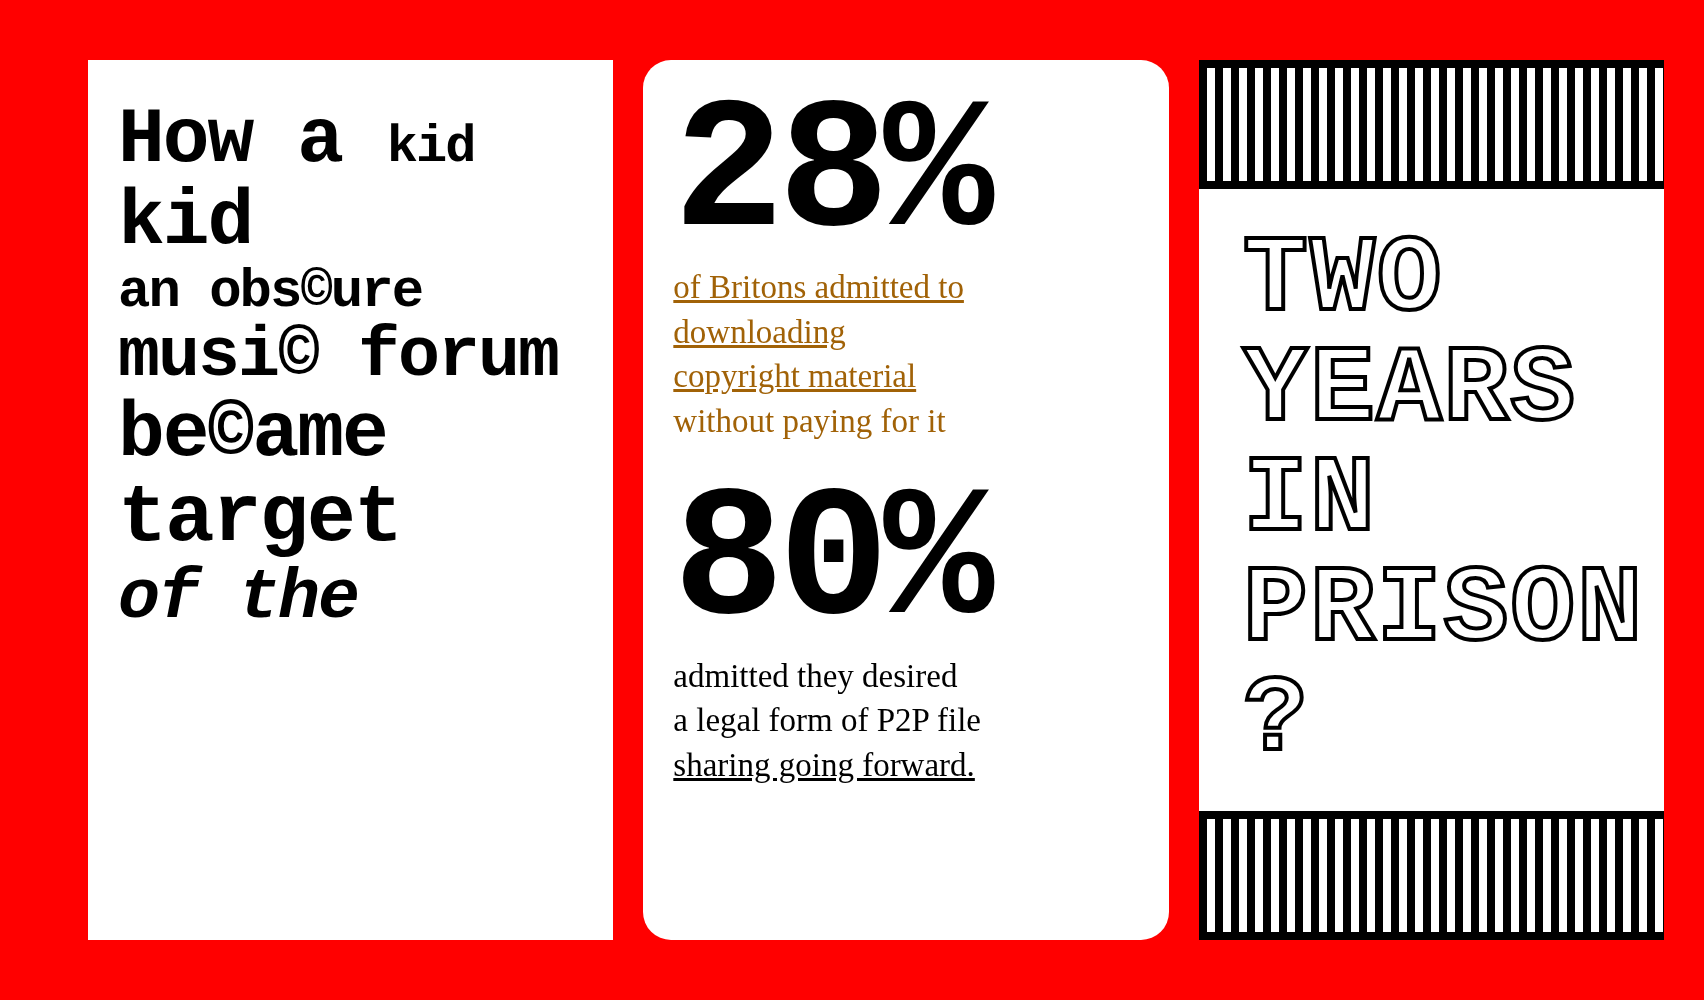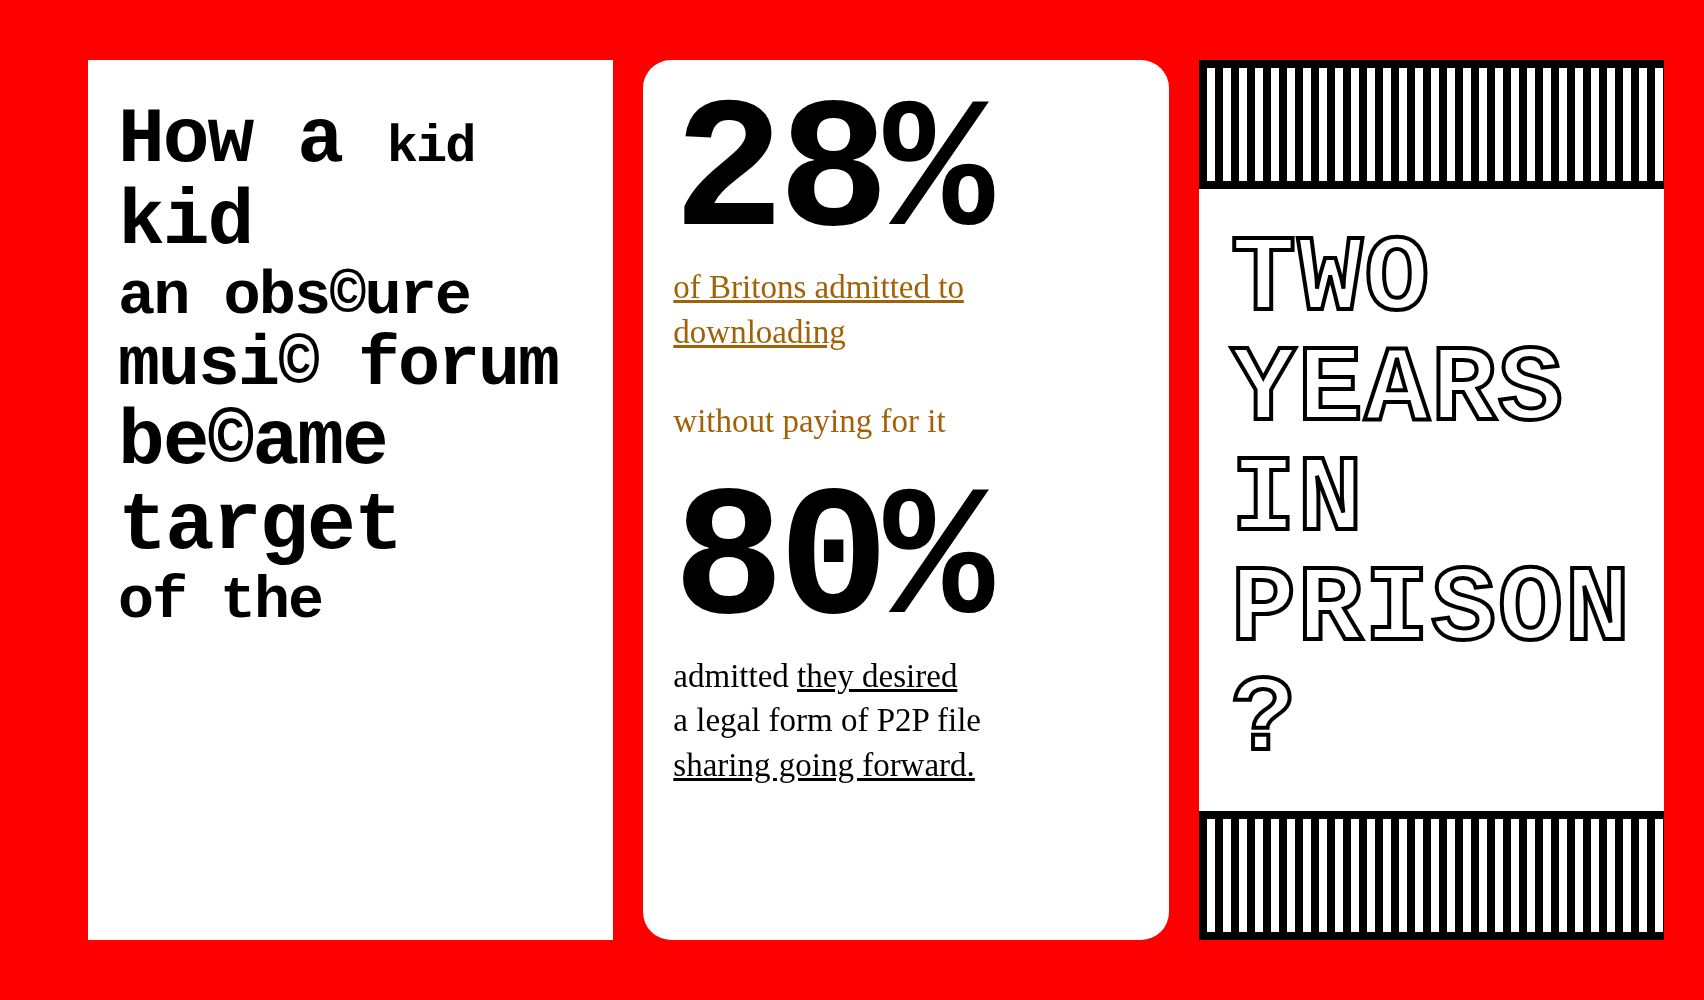--- a/index.html
+++ b/index.html
@@ -75,55 +75,55 @@
         #ffffff 16px
       );
       border-top: 8px solid #000000;
       border-bottom: 8px solid #000000;
     }
 
     .prison-text-container {
       flex: 1;
       display: flex;
       align-items: center;
-      justify-content: center;
+      justify-content: flex-end;
       padding: 36px 20px;
     }
   </style>
 </head>
 <body>
 
 <div class="card card-left">
   <div style="font-family: 'Courier New', Courier, monospace; font-weight: 900; color: #000; line-height: 1.05;">
     <div style="font-size: 78px; letter-spacing: -2px;">
       <span>How a </span><span style="font-size:52px;">kid</span>
     </div>
     <div style="font-size: 78px; letter-spacing: -2px;">kid</div>
-    <div style="font-size: 62px; letter-spacing: -2px;">an obs©ure</div>
+    <div style="font-size: 54px; letter-spacing: -2px;">an obs©ure</div>
     <div style="font-size: 70px; letter-spacing: -2px;">musi© forum</div>
     <div style="font-size: 78px; letter-spacing: -2px;">be©ame</div>
     <div style="font-size: 82px; letter-spacing: -2px;">target</div>
-    <div style="font-size: 60px; letter-spacing: -2px;">of the</div>
+    <div style="font-size: 70px; letter-spacing: -2px; font-style: italic;">of the</div>
   </div>
 </div>
 
 <div class="card card-middle">
   <div style="font-family: 'Courier New', Courier, monospace; font-weight: 900; font-size: 185px; line-height: 0.92; color: #000; letter-spacing: -6px; margin-bottom: 5px;">28%</div>
 
   <div style="font-family: Georgia, serif; font-size: 33px; line-height: 1.35; color: #a16207; margin-bottom: 35px;">
     <span style="text-decoration: underline;">of Britons admitted to</span><br>
     <span style="text-decoration: underline;">downloading</span><br>
-    <br>
+    <span style="text-decoration: underline;">copyright material</span><br>
     <span style="text-decoration: none;">without paying for it</span>
   </div>
 
   <div style="font-family: 'Courier New', Courier, monospace; font-weight: 900; font-size: 185px; line-height: 0.92; color: #000; letter-spacing: -6px; margin-bottom: 5px;">80%</div>
 
   <div style="font-family: Georgia, serif; font-size: 33px; line-height: 1.35; color: #000;">
-    <span>admitted </span><span style="text-decoration: underline;">they desired</span><br>
+    <span>admitted </span><span style="">they desired</span><br>
     <span>a legal form of P2P file</span><br>
     <span style="text-decoration: underline;">sharing going forward.</span>
   </div>
 </div>
 
 <div class="card card-right">
   <div class="stripes-top"></div>
 
   <div class="prison-text-container">
     <div style="font-family: 'Courier New', Courier, monospace; font-weight: 900; font-size: 108px; line-height: 1.02; color: #ffffff; -webkit-text-stroke: 4px #000000; letter-spacing: 2px; text-align: left;">

